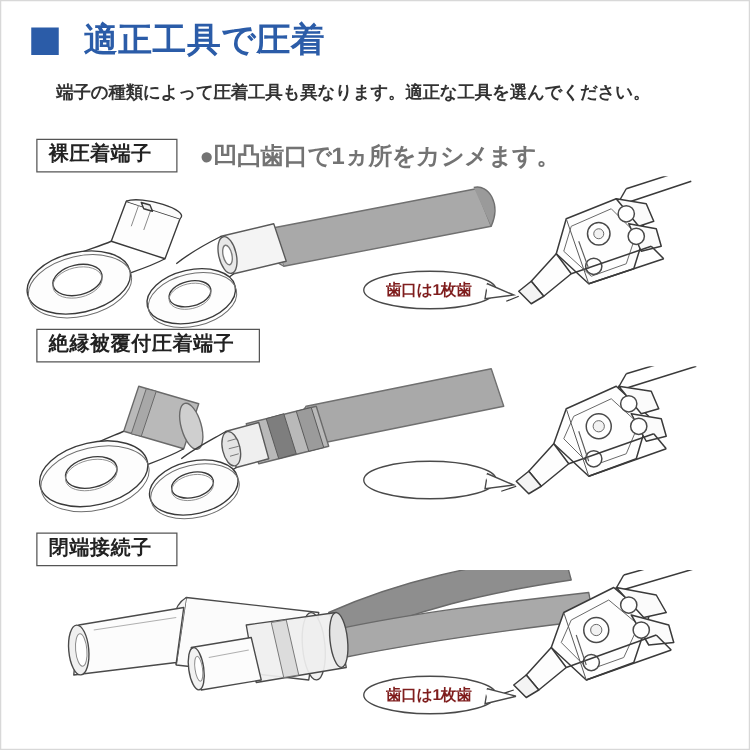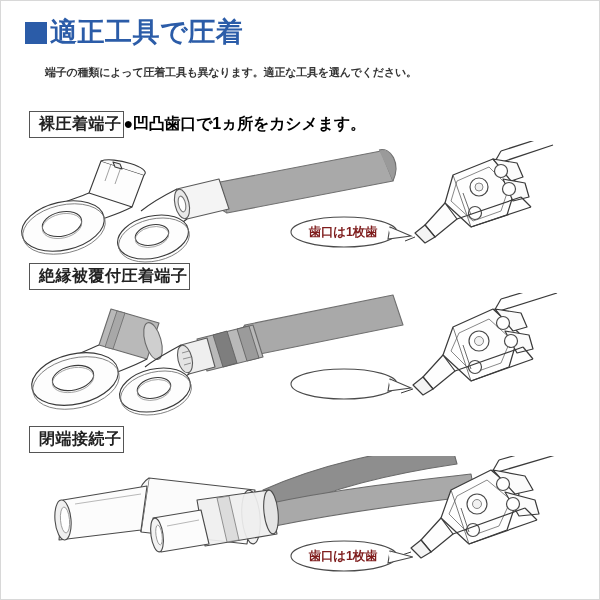--- a/index.html
+++ b/index.html
@@ -20,41 +20,41 @@
     overflow: hidden;
   }
 
   
   .title-row {
     position: absolute;
     left: 24px;
     top: 18px;
     display: flex;
     align-items: center;
-    gap: 3px;
+    gap: 20px;
   }
   .title-square {
     width: 22px;
     height: 22px;
     background: #2b5ca8;
     flex: none;
   }
   .title-text {
     font-size: 27px;
     font-weight: bold;
     color: #2b5ca8;
     letter-spacing: 0.5px;
     line-height: 1;
     white-space: nowrap;
   }
   .subtitle {
     position: absolute;
     left: 24px;
     top: 64px;
-    font-size: 11px;
+    font-size: 14px;
     color: #333333;
     font-weight: bold;
     letter-spacing: -0.2px;
     white-space: nowrap;
     padding-left: 20px;
   }
 
   
   .row {
     position: absolute;
@@ -64,32 +64,33 @@
   .row-head {
     position: absolute;
     left: 28px;
     top: 0;
     display: flex;
     align-items: center;
   }
   .cat-box {
     border: 1.6px solid #555555;
     background: #ffffff;
-    padding: 3px 1px 4px 9px;
+    padding: 3px 19px 4px 9px;
     font-size: 16px;
     font-weight: bold;
     color: #222222;
     letter-spacing: 0.5px;
     white-space: nowrap;
     line-height: 1.15;
   }
   .desc {
-    font-size: 16px;
-    font-weight: bold;
-    color: #000000;
+    margin-left: 18px;
+    font-size: 19px;
+    font-weight: bold;
+    color: #737373;
     letter-spacing: -0.2px;
     white-space: nowrap;
   }
   .art {
     position: absolute;
     left: 0;
     top: 30px;
     width: 600px;
     height: 130px;
   }

